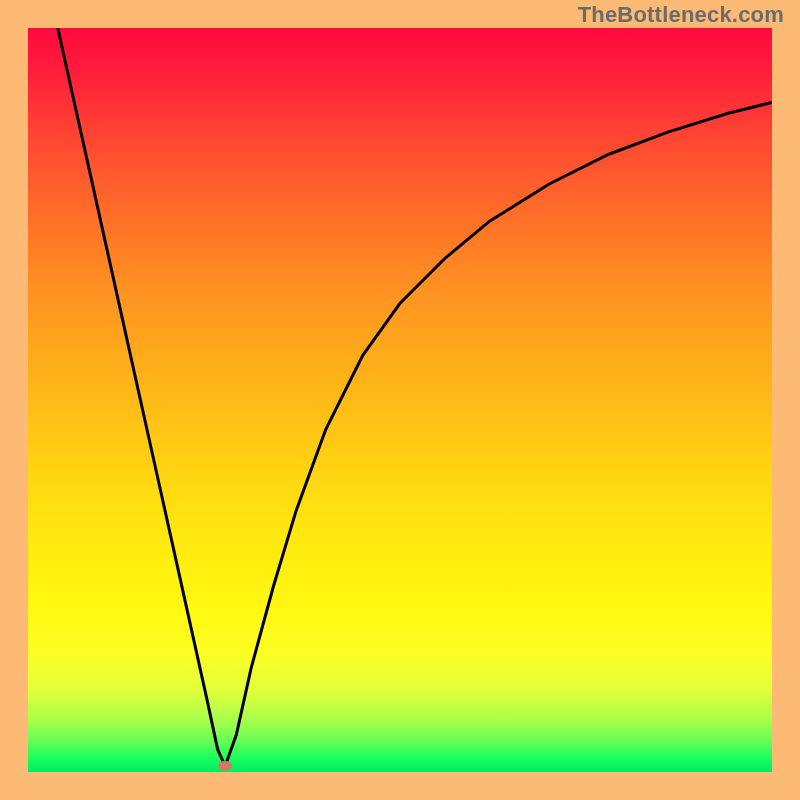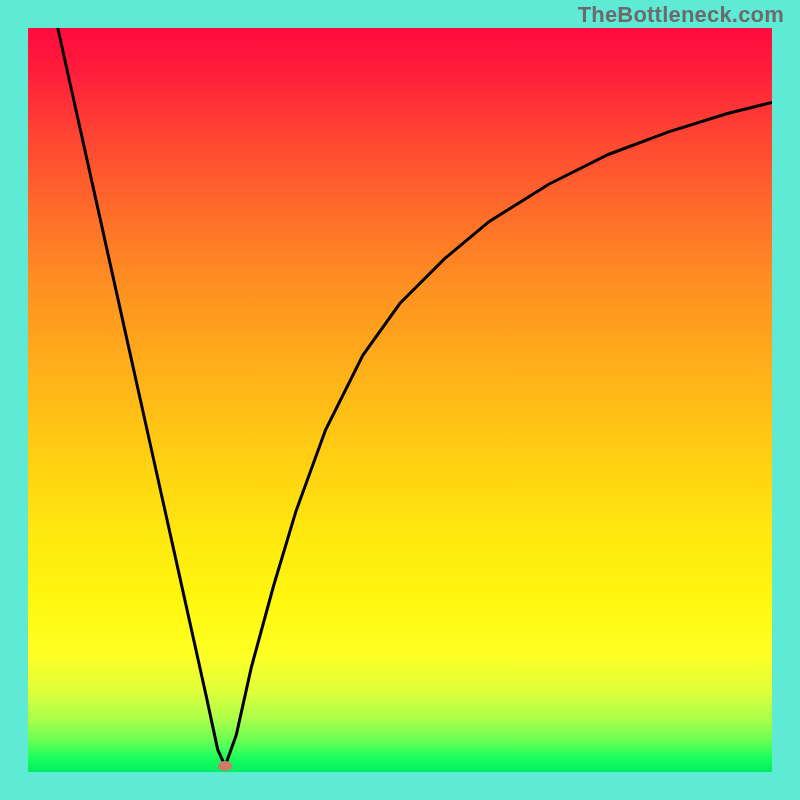--- a/index.html
+++ b/index.html
@@ -1,20 +1,20 @@
 <!DOCTYPE html>
 <html><head>
 <meta charset="utf-8">
 <style>
   * { margin: 0; padding: 0; box-sizing: border-box; }
   html, body { width: 800px; height: 800px; overflow: hidden; }
   .frame {
     width: 800px;
     height: 800px;
-    background: #5eead4;
+    background: #fdba74;
     position: relative;
   }
   .watermark {
     position: absolute;
     top: 2px;
     right: 16px;
     font-family: Arial, Helvetica, sans-serif;
     font-size: 22px;
     font-weight: 600;
     color: #6b6b6b;

